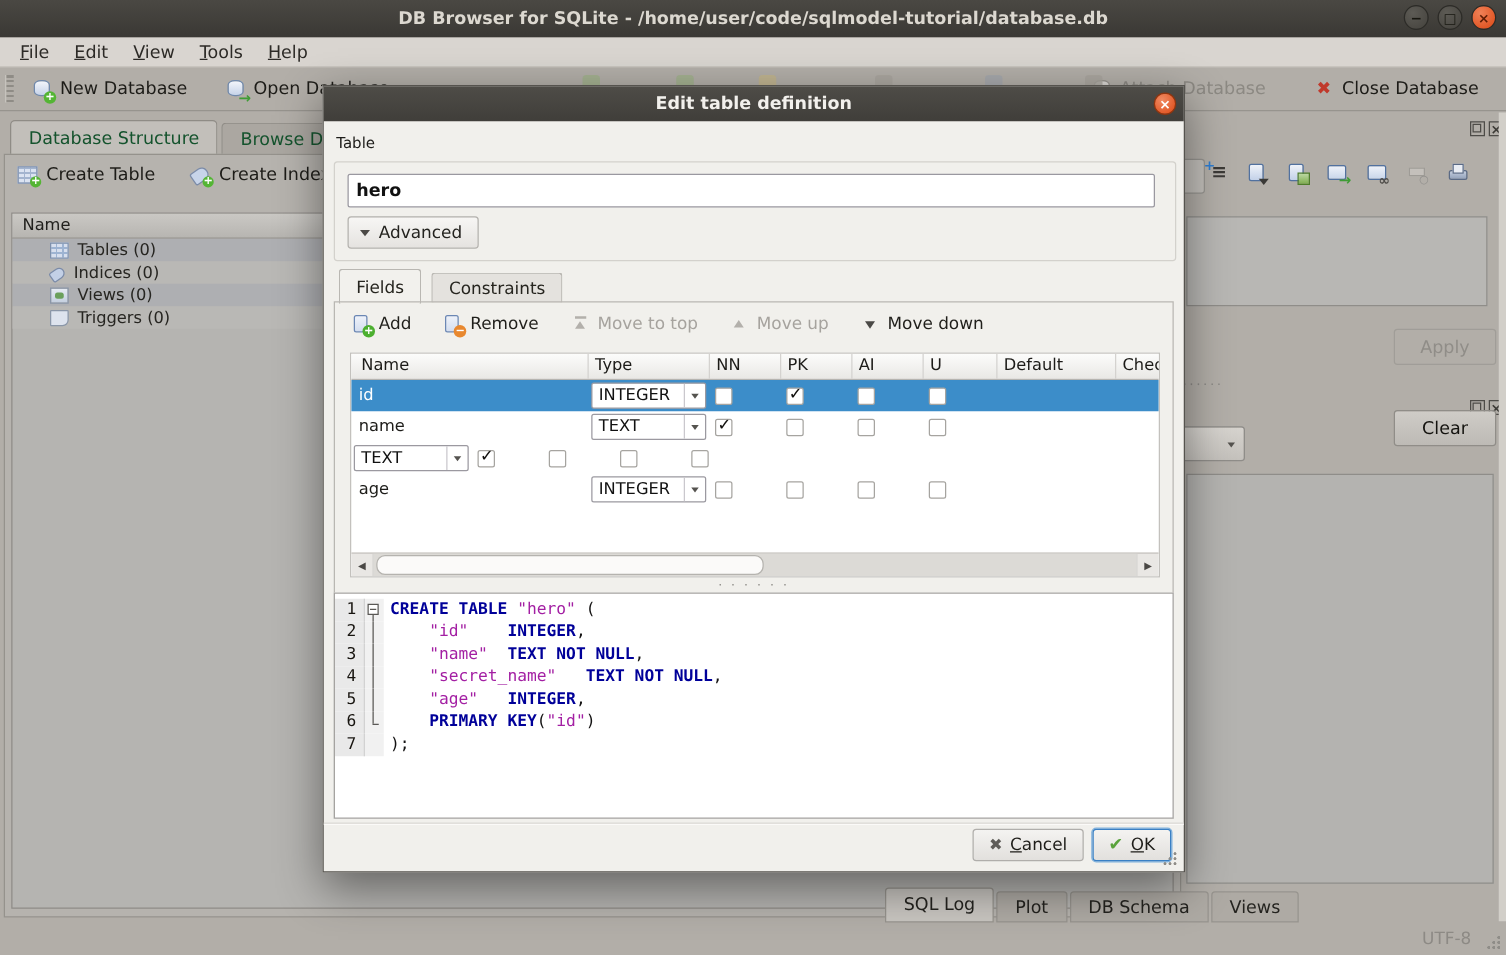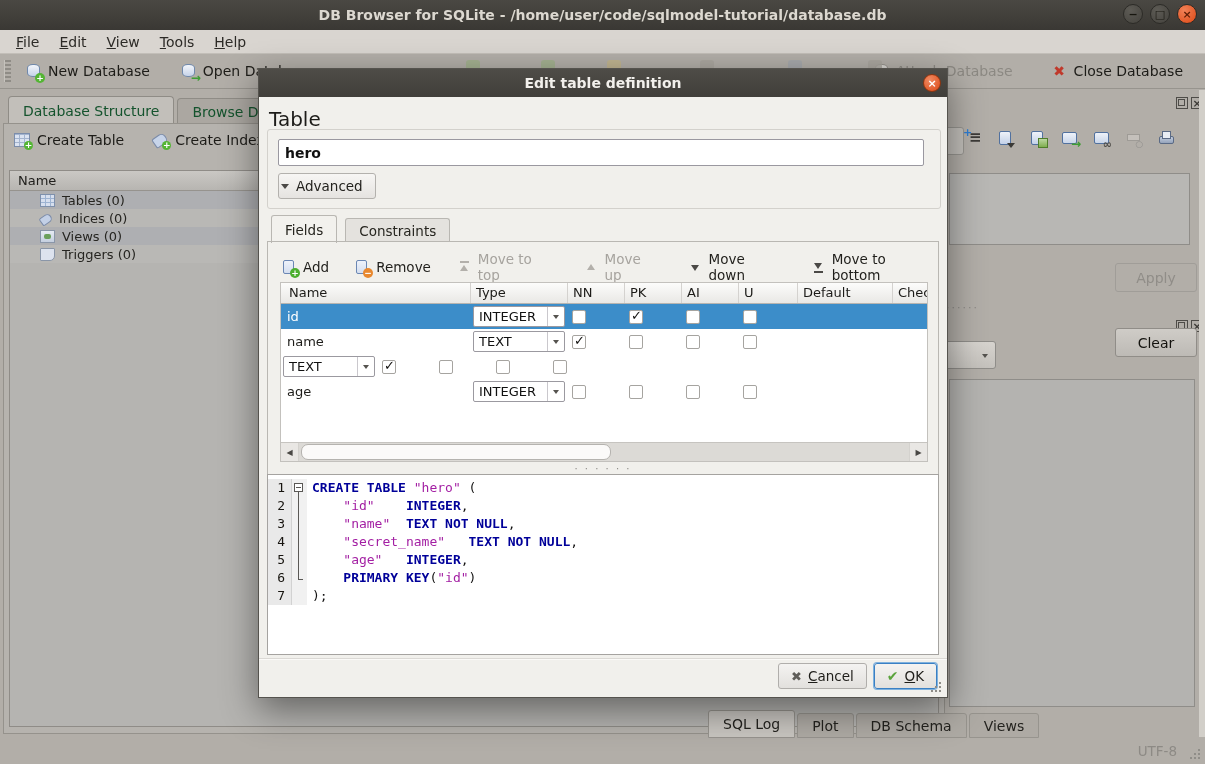--- a/index.html
+++ b/index.html
@@ -129,26 +129,26 @@
   
   #dialog{position:absolute;left:258px;top:68px;width:690px;height:630px;z-index:10;
     background:#f1f0ec;box-shadow:0 12px 34px rgba(0,0,0,.45);border:1px solid #55534e;box-sizing:border-box;}
   #dlg-titlebar{position:absolute;left:0;top:0;right:0;height:28px;background:linear-gradient(#4e4c47,#403e3a);
     display:flex;align-items:center;justify-content:center;}
   #dlg-titlebar .t{color:#f2f0ec;font-weight:bold;font-size:14px;}
   #dlg-close{position:absolute;right:6px;top:5px;width:18px;height:18px;border-radius:50%;
     background:radial-gradient(circle at 35% 30%,#f08a62,#dd4814);border:1px solid #8e3510;box-sizing:border-box;
     color:#fff;font-size:11px;font-weight:bold;display:flex;align-items:center;justify-content:center;line-height:1;}
   #dlg-body{position:absolute;left:0;top:28px;right:0;bottom:0;}
-  #tbl-label{position:absolute;left:10px;top:10px;font-size:20px;}
+  #tbl-label{position:absolute;left:10px;top:10px;font-size:12px;}
   #tbl-frame{position:absolute;left:8px;top:32px;width:672px;height:78px;border:1px solid #d3d1cc;border-radius:3px;}
   #tbl-input{position:absolute;left:19px;top:42px;width:646px;height:27px;box-sizing:border-box;
     border:1px solid #9a98a0;border-radius:2px;background:#fff;font-family:inherit;
     font-size:14px;font-weight:bold;padding:0 6px;color:#111;}
-  #adv-btn{position:absolute;left:19px;top:76px;height:26px;padding:0 12px 0 2px;box-sizing:border-box;
+  #adv-btn{position:absolute;left:19px;top:76px;height:26px;padding:0 12px 0 9px;box-sizing:border-box;
     background:linear-gradient(#f7f6f4,#e5e3e0);border:1px solid #b3b1ad;border-radius:3px;
     display:inline-flex;align-items:center;gap:7px;font-size:13.5px;color:#23221e;}
   .tri-dn{width:0;height:0;border-left:4px solid transparent;border-right:4px solid transparent;border-top:5px solid #4b4946;}
   #dlg-tabs{position:absolute;left:12px;top:118px;display:flex;align-items:flex-end;height:27px;}
   .dtab{display:inline-flex;align-items:center;height:23px;padding:0 13px;font-size:13.5px;
     background:#e4e2de;border:1px solid #b9b7b2;border-bottom:none;border-radius:3px 3px 0 0;margin-right:8px;color:#26251f;}
   .dtab.active{background:#f2f1ed;height:27px;margin-bottom:-1px;}
   #tab-frame{position:absolute;left:8px;top:144px;width:672px;height:414px;border:1px solid #b9b7b2;box-sizing:border-box;}
   #fields-toolbar{position:absolute;left:14px;top:9px;display:flex;gap:26px;align-items:center;}
   .fbtn{display:flex;align-items:center;gap:6px;font-size:13.5px;color:#201f1b;}
@@ -387,24 +387,20 @@
               <span>Move to top</span>
             </span>
             <span class="fbtn dis">
               <span class="fico mvu"></span>
               <span>Move up</span>
             </span>
             <span class="fbtn">
               <span class="fico mvd"></span>
               <span>Move down</span>
             </span>
-            <span class="fbtn">
-              <span class="fico mtb"></span>
-              <span>Move to bottom</span>
-            </span>
           </div>
         <div id="ftable">
           <div id="fhead">
               <span class="hcell" style="width: 190px; padding-left: 8px;">Name</span>
               <span class="hcell" style="width: 97px;">Type</span>
               <span class="hcell" style="width: 57px;">NN</span>
               <span class="hcell" style="width: 57px;">PK</span>
               <span class="hcell" style="width: 57px;">AI</span>
               <span class="hcell" style="width: 59px;">U</span>
               <span class="hcell" style="width: 95px;">Default</span>

